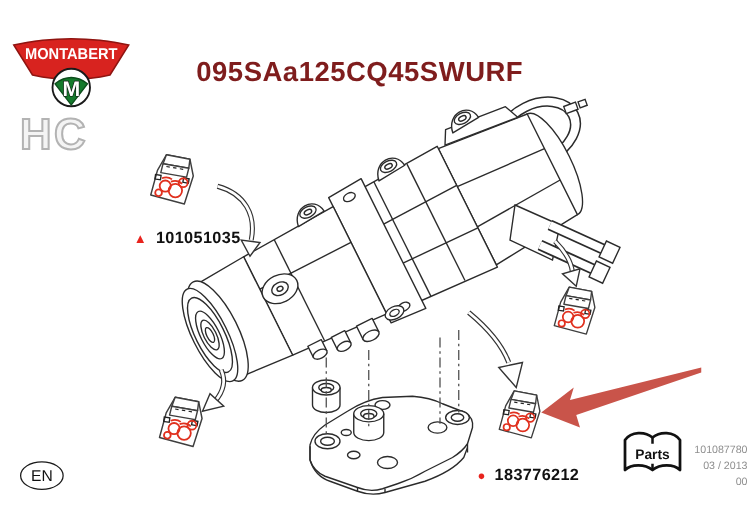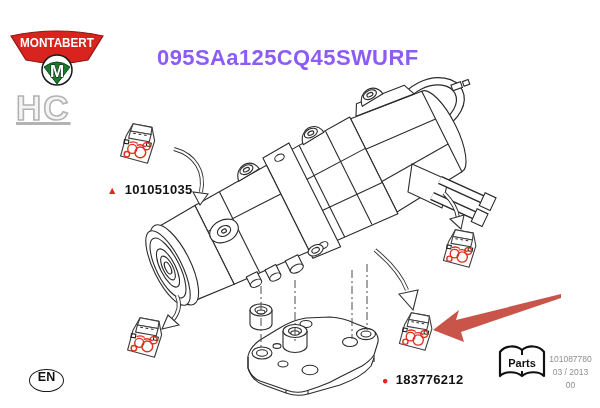--- a/index.html
+++ b/index.html
@@ -1,30 +1,30 @@
 <!DOCTYPE html>
 <html><head>
 <meta charset="utf-8">
 <style>
   html,body{margin:0;padding:0;background:#fff;}
   .canvas{position:relative;width:600px;height:408px;background:#fff;overflow:hidden;
           font-family:"Liberation Sans",sans-serif;}
   .drawing{position:absolute;left:0;top:0;}
   .title{position:absolute;left:157px;top:45px;font-size:22px;font-weight:bold;
-         color:#8b5cf6;letter-spacing:0.4px;white-space:nowrap;}
+         color:#7f1d1d;letter-spacing:0.4px;white-space:nowrap;}
   .model-code{position:absolute;left:16px;top:88px;font-size:35px;font-weight:bold;
-         letter-spacing:2px;color:#f4f4f4;text-decoration:underline;-webkit-text-stroke:1.6px #b3b3b3;}
+         letter-spacing:2px;color:#f4f4f4;-webkit-text-stroke:1.6px #b3b3b3;}
   .logo{position:absolute;left:8px;top:24px;width:100px;height:72px;text-align:right;}
   .part-label{position:absolute;font-size:13px;font-weight:bold;color:#111;
          letter-spacing:0.3px;white-space:nowrap;margin-top:16px;}
   .part-label .marker{color:#e8231d;font-size:10.5px;margin-right:7px;}
-  .lang-badge{position:absolute;left:29px;top:369px;width:33px;height:21px;
-         border:1.7px solid #1a1a1a;border-radius:50%;display:flex;align-items:flex-start;
-         justify-content:center;font-size:12.5px;font-weight:bold;color:#111;}
-  .stamp-text{position:absolute;left:543px;top:353px;width:55px;text-align:center;
+  .lang-badge{position:absolute;left:16px;top:369px;width:33px;height:21px;
+         border:1.7px solid #1a1a1a;border-radius:50%;display:flex;align-items:center;
+         justify-content:center;font-size:12.5px;font-weight:normal;color:#111;}
+  .stamp-text{position:absolute;left:543px;top:353px;width:55px;text-align:right;
          font-size:8.5px;line-height:13px;color:#8f8f8f;}
   .stamp-text div{white-space:nowrap;}
   .book{position:absolute;left:494px;top:340px;}
   .hose-outer{stroke:#2b2b2b;stroke-width:9;}
   .hose-inner{stroke:#fff;stroke-width:6;}
   .arr-out{stroke:#333;stroke-width:4;fill:none;}
   .arr-in{stroke:#fff;stroke-width:2.2;fill:none;}
   .arr-head{fill:#fff;stroke:#333;stroke-width:1.1;}
   .cl{stroke:#4a4a4a;stroke-width:1;stroke-dasharray:8 3 2 3;}
 </style>

